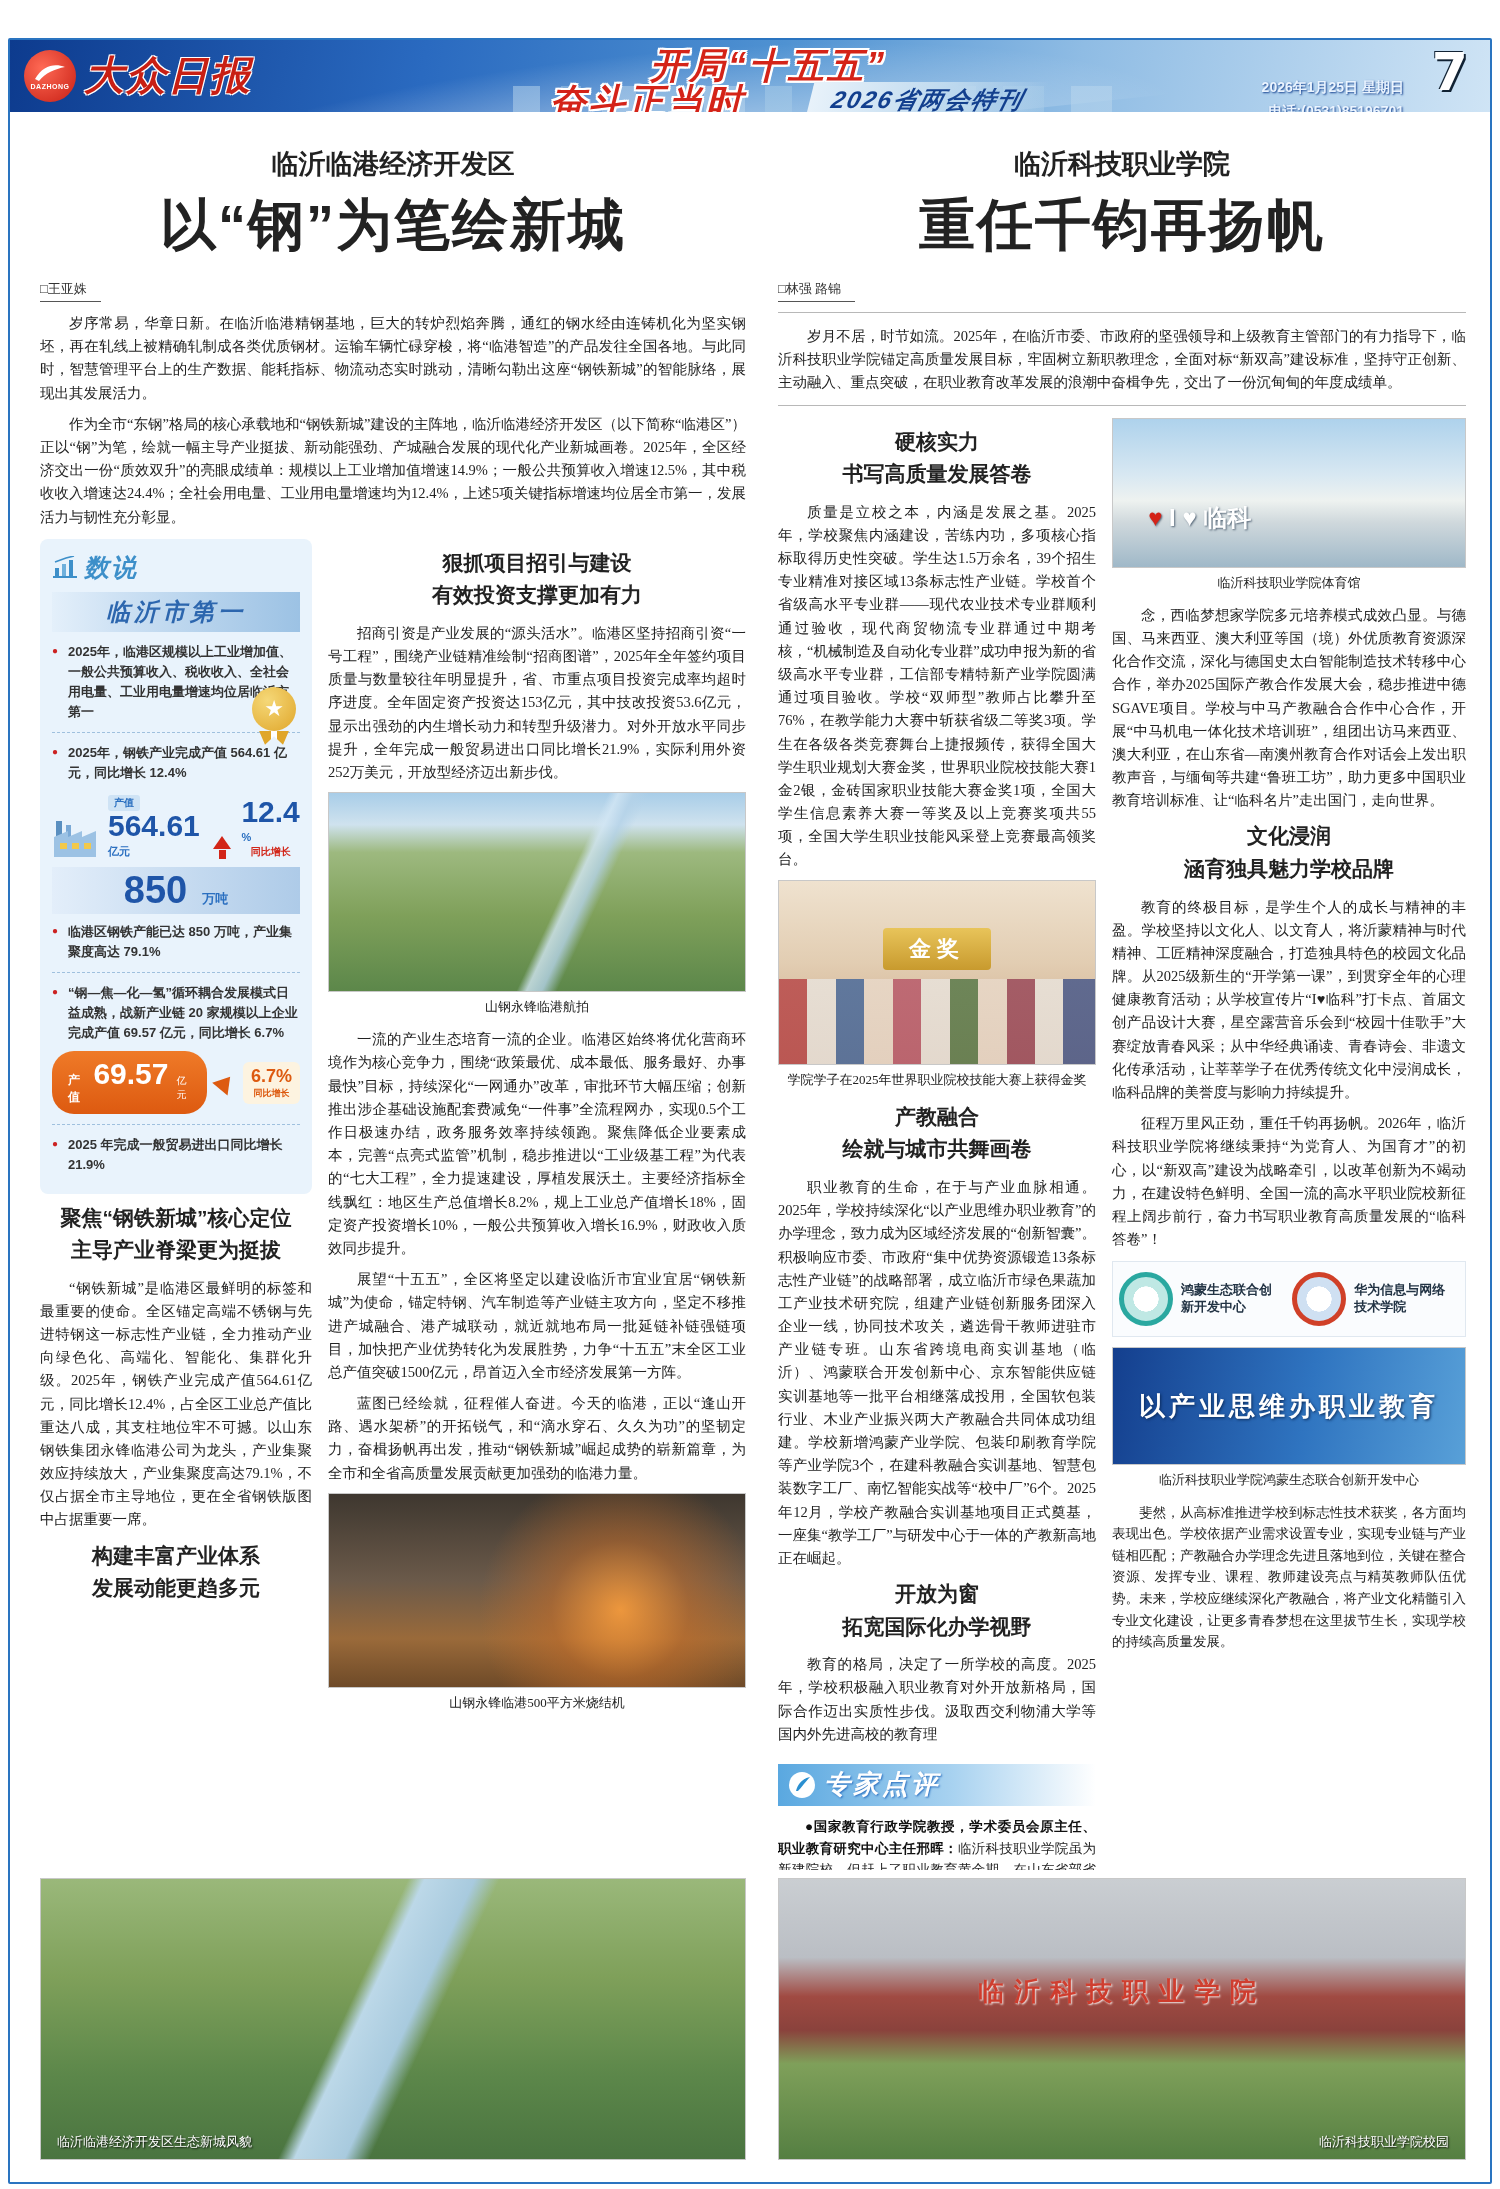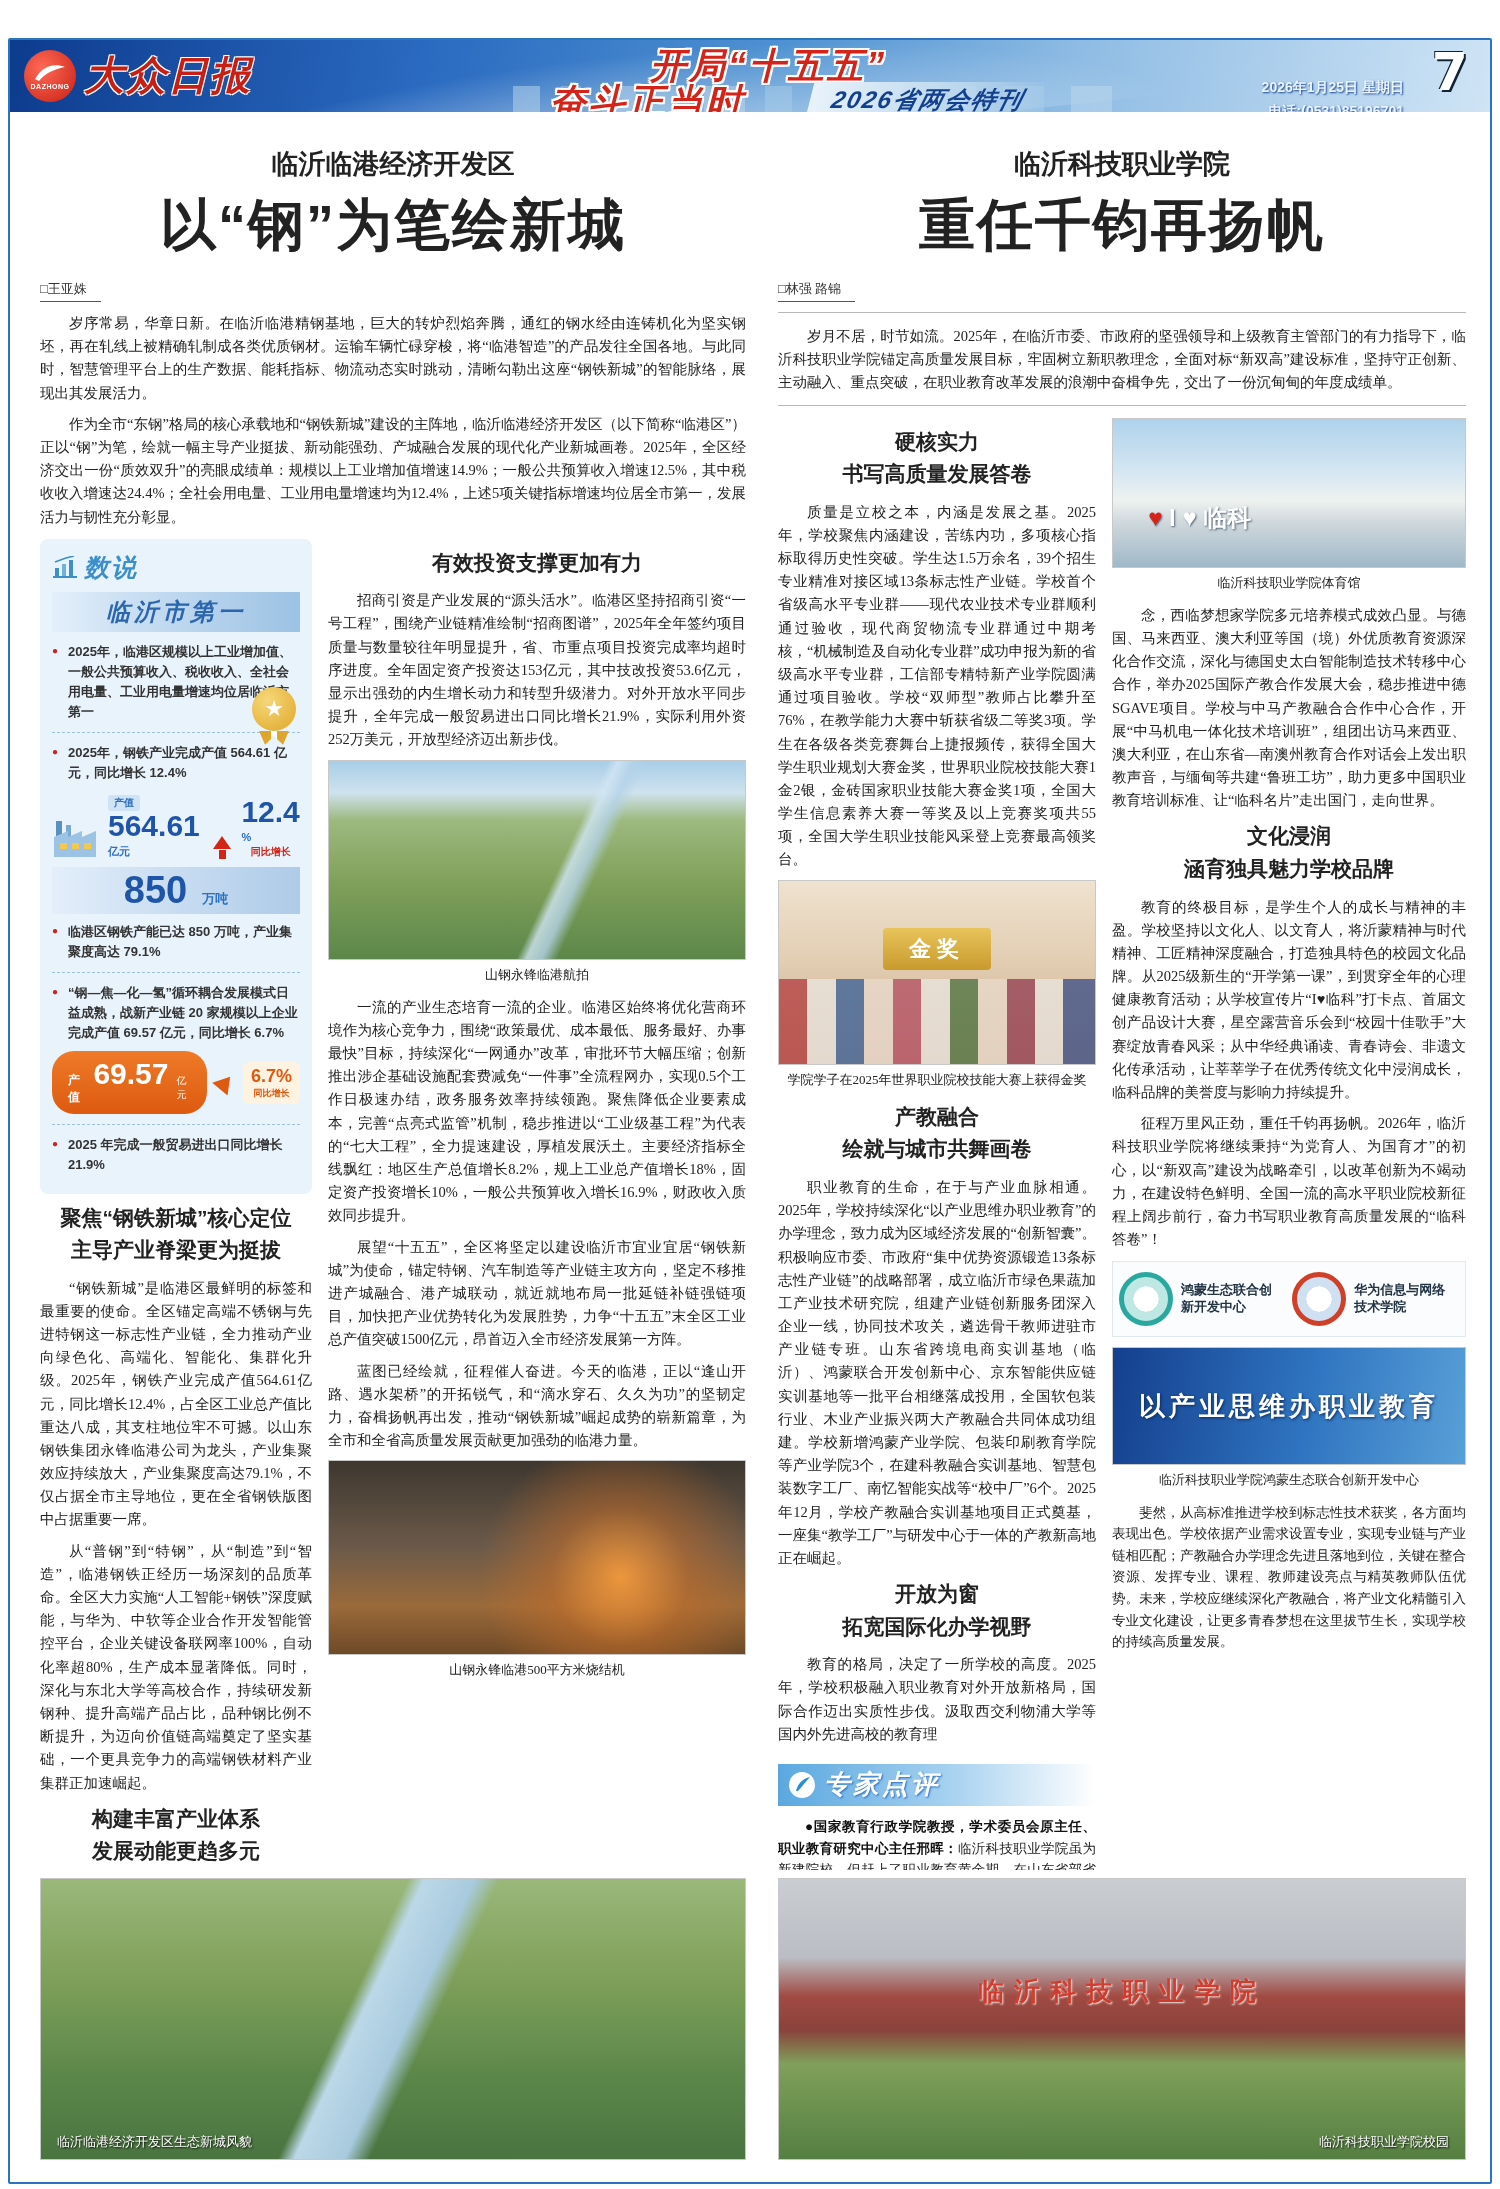--- a/index.html
+++ b/index.html
@@ -257,30 +257,30 @@
           </div>
           <hr class="dash">
           <div class="bul">2025 年完成一般贸易进出口同比增长 21.9%</div>
         </div>
 
         <div class="sec-h">
           <div>聚焦“钢铁新城”核心定位</div>
           <div>主导产业脊梁更为挺拔</div>
         </div>
         <p class="p">“钢铁新城”是临港区最鲜明的标签和最重要的使命。全区锚定高端不锈钢与先进特钢这一标志性产业链，全力推动产业向绿色化、高端化、智能化、集群化升级。2025年，钢铁产业完成产值564.61亿元，同比增长12.4%，占全区工业总产值比重达八成，其支柱地位牢不可撼。以山东钢铁集团永锋临港公司为龙头，产业集聚效应持续放大，产业集聚度高达79.1%，不仅占据全市主导地位，更在全省钢铁版图中占据重要一席。</p>
-        <p class="p">从“普钢”到“特钢”，从“制造”到“智造”，临港钢铁正经历一场深刻的品质革命。全区大力实施“人工智能+钢铁”深度赋能，与华为、中软等企业合作开发智能管控平台，企业关键设备联网率100%，自动化率超80%，生产成本显著降低。同时，深化与东北大学等高校合作，持续研发新钢种、提升高端产品占比，品种钢比例不断提升，为迈向价值链高端奠定了坚实基础，一个更具竞争力的高端钢铁材料产业集群正加速崛起。</p>
         <div class="sec-h">
           <div>构建丰富产业体系</div>
           <div>发展动能更趋多元</div>
         </div>
 
       </div>
 
       <div class="colB">
         <div class="sec-h">
+          <div>狠抓项目招引与建设</div>
           <div>有效投资支撑更加有力</div>
         </div>
         <p class="p">招商引资是产业发展的“源头活水”。临港区坚持招商引资“一号工程”，围绕产业链精准绘制“招商图谱”，2025年全年签约项目质量与数量较往年明显提升，省、市重点项目投资完成率均超时序进度。全年固定资产投资达153亿元，其中技改投资53.6亿元，显示出强劲的内生增长动力和转型升级潜力。对外开放水平同步提升，全年完成一般贸易进出口同比增长21.9%，实际利用外资252万美元，开放型经济迈出新步伐。</p>
         <div class="ph ph-aerial"></div>
         <div class="cap">山钢永锋临港航拍</div>
         <p class="p">一流的产业生态培育一流的企业。临港区始终将优化营商环境作为核心竞争力，围绕“政策最优、成本最低、服务最好、办事最快”目标，持续深化“一网通办”改革，审批环节大幅压缩；创新推出涉企基础设施配套费减免“一件事”全流程网办，实现0.5个工作日极速办结，政务服务效率持续领跑。聚焦降低企业要素成本，完善“点亮式监管”机制，稳步推进以“工业级基工程”为代表的“七大工程”，全力提速建设，厚植发展沃土。主要经济指标全线飘红：地区生产总值增长8.2%，规上工业总产值增长18%，固定资产投资增长10%，一般公共预算收入增长16.9%，财政收入质效同步提升。</p>
         <p class="p">展望“十五五”，全区将坚定以建设临沂市宜业宜居“钢铁新城”为使命，锚定特钢、汽车制造等产业链主攻方向，坚定不移推进产城融合、港产城联动，就近就地布局一批延链补链强链项目，加快把产业优势转化为发展胜势，力争“十五五”末全区工业总产值突破1500亿元，昂首迈入全市经济发展第一方阵。</p>
         <p class="p">蓝图已经绘就，征程催人奋进。今天的临港，正以“逢山开路、遇水架桥”的开拓锐气，和“滴水穿石、久久为功”的坚韧定力，奋楫扬帆再出发，推动“钢铁新城”崛起成势的崭新篇章，为全市和全省高质量发展贡献更加强劲的临港力量。</p>
         <div class="ph ph-sinter"></div>
         <div class="cap">山钢永锋临港500平方米烧结机</div>

